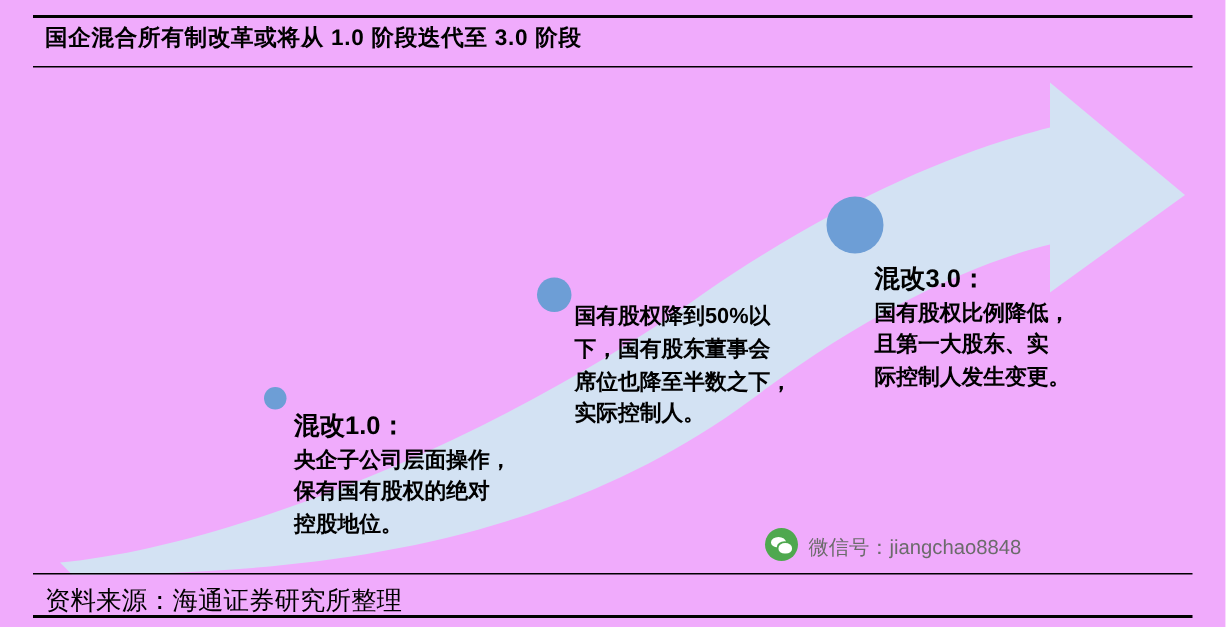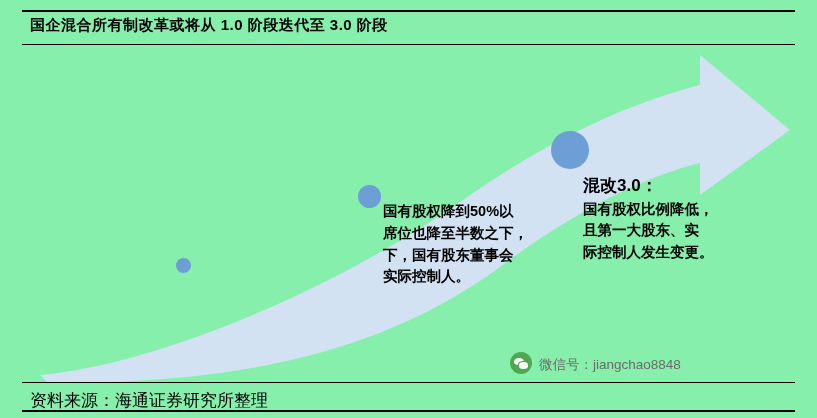--- a/index.html
+++ b/index.html
@@ -7,21 +7,21 @@
     padding: 0;
     background: #ffffff;
   }
   body {
     font-family: "Liberation Sans", sans-serif;
   }
   #page {
     position: relative;
     width: 817px;
     height: 418px;
-    background: #86efac;
+    background: #f0abfc;
     overflow: hidden;
   }
   
   .title-rule-top {
     position: absolute;
     left: 22px;
     top: 10px;
     width: 773px;
     height: 2px;
     background: #000000;
@@ -168,27 +168,33 @@
              C 650 130, 580 162, 500 222
              C 360 325, 190 338, 48 338
              Z" fill="#d3e2f3"></path>
   </svg>
 
   <div class="dot dot-1"></div>
   <div class="dot dot-2"></div>
   <div class="dot dot-3"></div>
 
   <div class="stage stage-1">
+    <div class="stage-head">混改1.0：</div>
+    <div class="stage-body">
+      <div>央企子公司层面操作，</div>
+      <div>保有国有股权的绝对</div>
+      <div>控股地位。</div>
+    </div>
   </div>
 
   <div class="stage stage-2">
     <div class="stage-body">
       <div>国有股权降到50%以</div>
+      <div>下，国有股东董事会</div>
       <div>席位也降至半数之下，</div>
-      <div>下，国有股东董事会</div>
       <div>实际控制人。</div>
     </div>
   </div>
 
   <div class="stage stage-3">
     <div class="stage-head">混改3.0：</div>
     <div class="stage-body">
       <div>国有股权比例降低，</div>
       <div>且第一大股东、实</div>
       <div>际控制人发生变更。</div>

